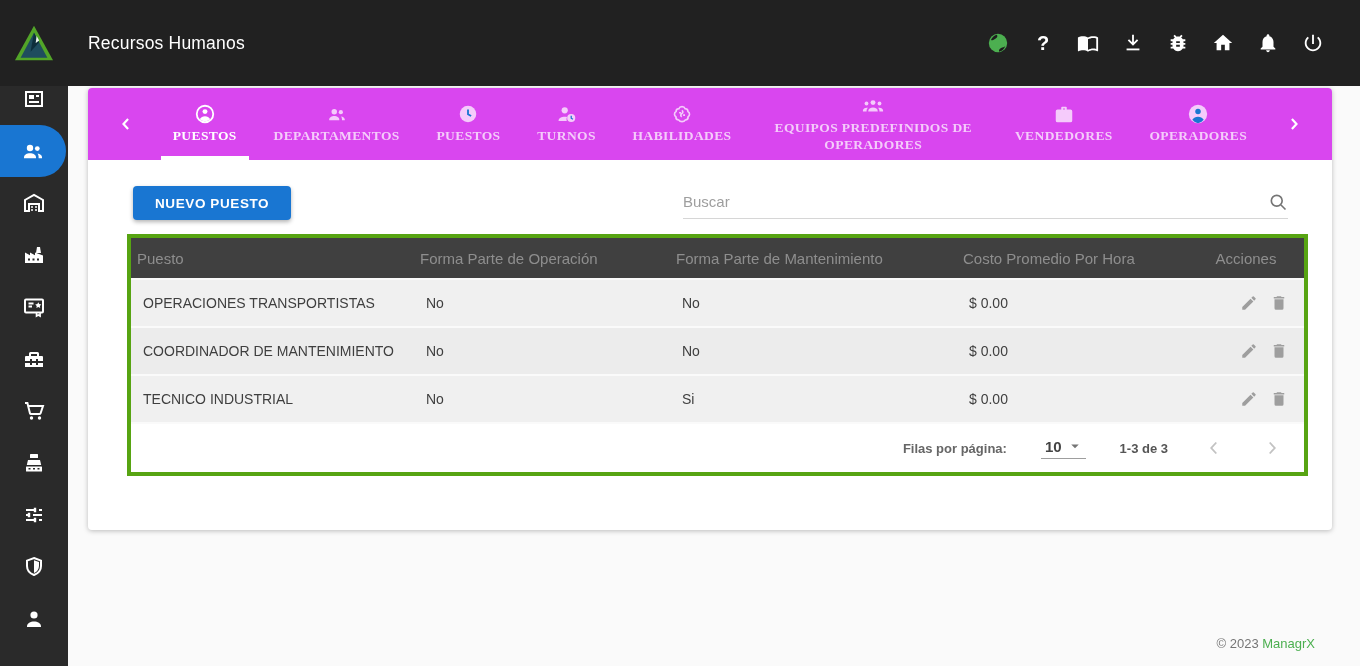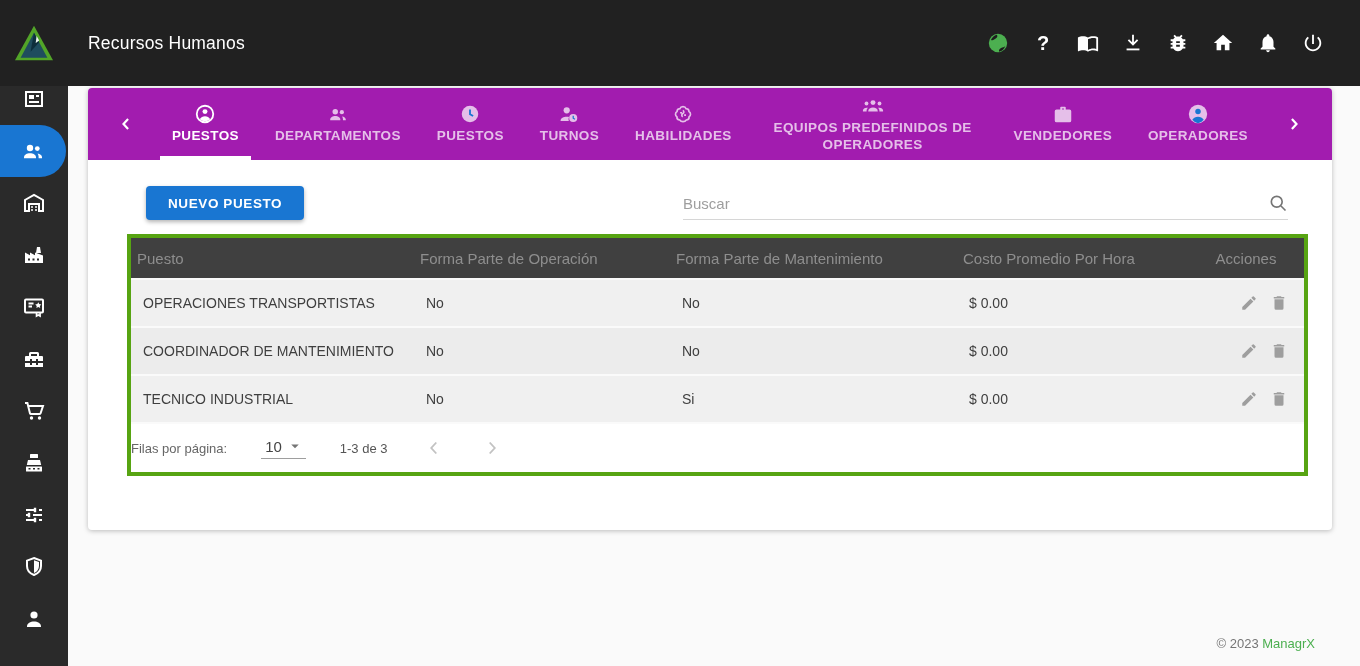--- a/index.html
+++ b/index.html
@@ -24,37 +24,37 @@
                color:#ffffff; cursor:pointer; }
   .side-item svg { width:24px; height:24px; display:block; }
   .side-item.active { background:#1976d2; width:66px; border-radius:0 28px 28px 0; }
 
   
   .content { position:absolute; left:68px; top:68px; width:1292px; height:598px; }
   .card { position:absolute; left:20px; top:20px; width:1244px; height:442px;
           background:#ffffff; border-radius:4px; box-shadow:0 1px 5px rgba(0,0,0,.25); }
 
   
-  .tabbar { height:72px; background:#a21caf; border-radius:4px 4px 0 0;
-            display:flex; align-items:stretch; justify-content:space-between; padding:0 16px; }
+  .tabbar { height:72px; background:#d946ef; border-radius:4px 4px 0 0;
+            display:flex; align-items:stretch; justify-content:space-between; padding:0 16px;font-family:Liberation Serif, serif; }
   .tab-scroll { width:44px; display:flex; align-items:center; justify-content:center;
                 color:#ffffff; cursor:pointer; }
   .tab-scroll svg { width:20px; height:20px; }
   .tab { position:relative; display:flex; flex-direction:column; align-items:center;
          justify-content:center; gap:3px; padding:0 12px; cursor:pointer;
          color:rgba(255,255,255,.72); }
   .tab .t-label { font-size:13.5px; font-weight:600; letter-spacing:.4px; text-align:center;
                   line-height:1.2; max-width:210px; }
   .tab svg { width:22px; height:22px; display:block; }
   .tab.active { color:#ffffff; }
   .tab.active::after { content:""; position:absolute; left:0; right:0; bottom:0; height:4px;
                        background:#ffffff; }
 
   
-  .toolbar { display:flex; align-items:flex-end; padding:26px 44px 0 58px; }
+  .toolbar { display:flex; align-items:center; padding:26px 44px 0 45px; }
   .new-btn { background:#1976d2; color:#ffffff; border:none; border-radius:4px; height:34px;
              padding:0 22px; font-size:13.5px; font-weight:700; letter-spacing:.6px;
              font-family:"Liberation Sans",sans-serif; cursor:pointer;
              box-shadow:0 2px 4px rgba(0,0,0,.3); }
   .search-wrap { margin-left:auto; width:605px; display:flex; align-items:center;
                  border-bottom:1px solid #d6d6d6; padding-bottom:6px; margin-top:4px; }
   .search-input { flex:1; border:none; outline:none; font-size:15px; color:#424242;
                   background:transparent; font-family:"Liberation Sans",sans-serif; }
   .search-input::placeholder { color:#9e9e9e; }
   .search-wrap svg { width:20px; height:20px; flex:none; }
@@ -66,21 +66,21 @@
   .th { font-size:15px; color:#8e8e8e; padding-left:6px; }
   .th.actions { text-align:center; padding-right:18px; }
   .trow { height:48px; align-items:center; background:#f0f0f0; border-top:2px solid #fafafa; }
   .trow:nth-child(odd) { background:#ececec; }
   .td { font-size:14px; color:#3f3f3f; padding-left:12px; }
   .td.actions { display:flex; justify-content:flex-end; gap:12px; padding-right:16px; }
   .act-icon { width:18px; height:18px; cursor:pointer; }
   .act-icon svg { width:18px; height:18px; display:block; }
 
   .pagination { height:50px; background:#ffffff; display:flex; align-items:center;
-                gap:34px; padding-right:20px; border-top:2px solid #fafafa; }
+                justify-content:flex-end; gap:34px; padding-right:20px; border-top:2px solid #fafafa;font-weight:bold; }
   .pg-label { font-size:13px; color:#666666; }
   .pg-select { display:flex; align-items:center; gap:4px; border-bottom:1px solid #9e9e9e;
                padding:0 2px 3px 4px; cursor:pointer; }
   .pg-select .pg-val { font-size:15px; color:#444444; }
   .pg-select svg { width:18px; height:18px; }
   .pg-range { font-size:13px; color:#555555; }
   .pg-nav { width:24px; height:24px; display:flex; align-items:center; justify-content:center;
             color:#c2c2c2; cursor:pointer; }
   .pg-nav svg { width:22px; height:22px; }
 

